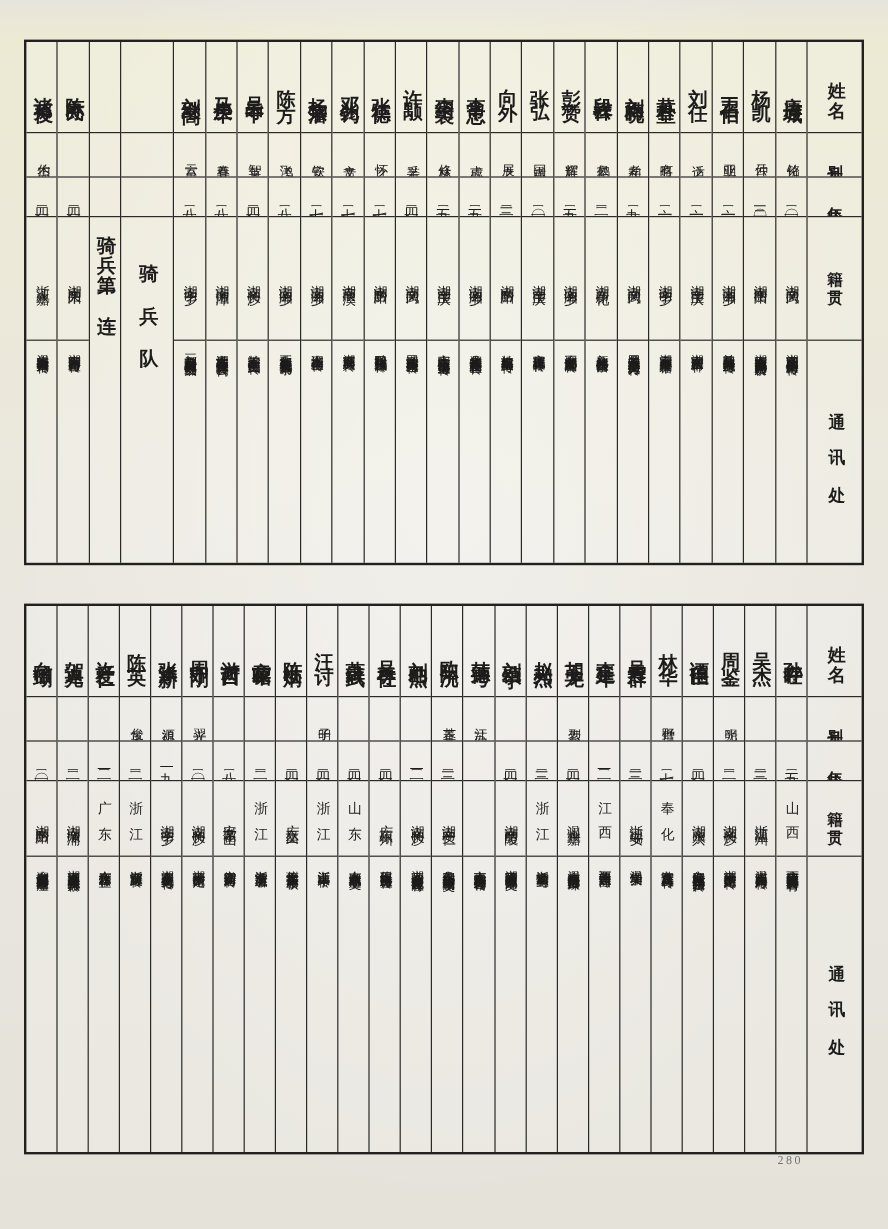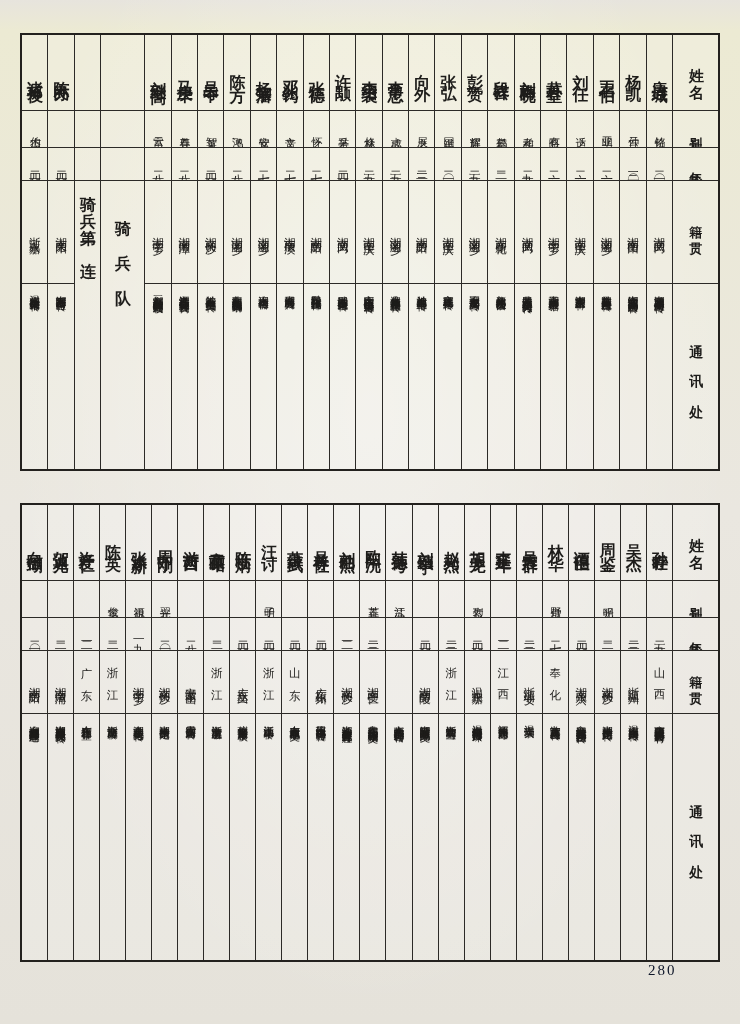--- a/index.html
+++ b/index.html
@@ -54,21 +54,21 @@
   .c-unit .vtxt{font-size:16px;font-weight:bold;}
   .unit-wide-txt{letter-spacing:2.2em;padding-top:26px;}
   .unit-narrow-txt{letter-spacing:1.05em;padding-top:2px;}
   .hd .vtxt{font-weight:bold;}
   .hd-name .vtxt{font-size:15px;letter-spacing:1.1em;}
   .hd-alias .vtxt,.hd-age .vtxt{font-size:13px;letter-spacing:.15em;}
   .hd-native .vtxt{font-size:13px;letter-spacing:1.2em;}
   .hd-addr .vtxt{font-size:14px;letter-spacing:2.2em;}
   .page-number{
     position:absolute;top:962px;left:648px;
-    font-size:15px;letter-spacing:2px;color:#0f172a;
+    font-size:10px;letter-spacing:2px;color:#737373;
   }
 </style>
 </head>
 <body>
 
 <div class="section sec-top">
     <div class="col col-header">
       <div class="cell c-name hd hd-name">
         <span class="vtxt">姓名</span>
       </div>

